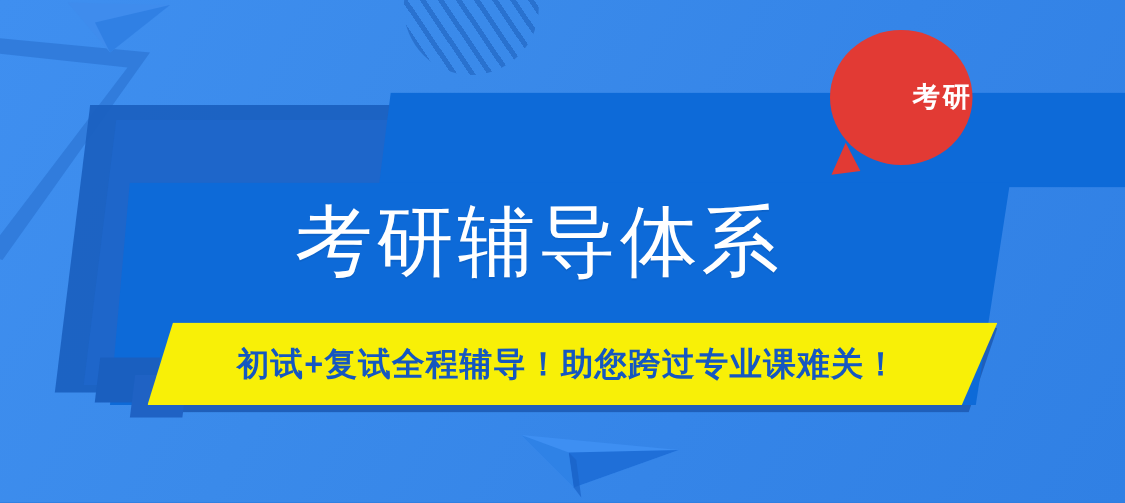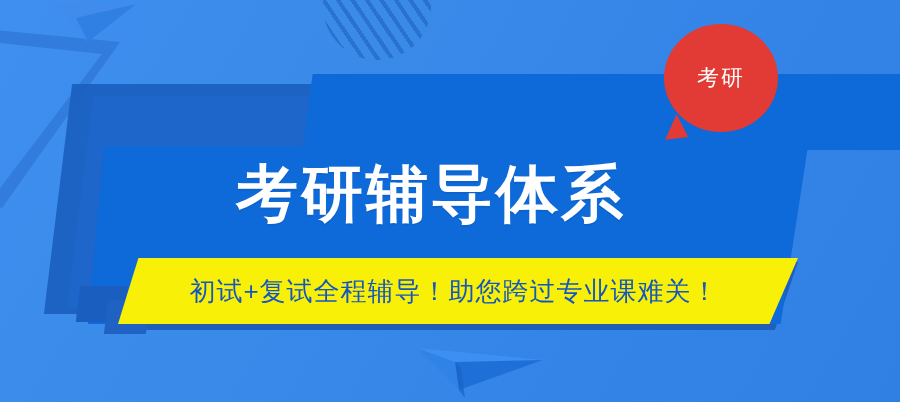--- a/index.html
+++ b/index.html
@@ -111,42 +111,42 @@
     transform: skewX(-7deg);
   }
 
   
   .headline {
     position: absolute;
     left: 236px; top: 155px;
     width: 460px; height: 78px;
     color: #ffffff;
     font-size: 62px;
-    font-weight: 700;
+    font-weight: 400;
     letter-spacing: 3px;
     line-height: 78px;
     white-space: nowrap;
     text-shadow: 0 2px 0 rgba(0,0,0,0.06);
   }
 
   
   .yellow-band {
     position: absolute;
     left: 118px; top: 258px;
     width: 680px; height: 66px;
     background: #f8f007;
     clip-path: polygon(3.0% 0%, 100% 0%, 95.8% 100%, 0% 100%);
     display: flex;
     align-items: center;
     justify-content: center;
   }
   .yellow-band .sub-text {
     color: #1557c0;
     font-size: 26px;
-    font-weight: 400;
+    font-weight: 700;
     letter-spacing: 1px;
     white-space: nowrap;
     transform: translateX(-4px);
   }
 
   
   .bubble {
     position: absolute;
     left: 664px; top: 24px;
     width: 114px; height: 108px;
@@ -164,25 +164,25 @@
     border-left: 20px solid #e23a34;
     border-top: 16px solid transparent;
     border-bottom: 12px solid transparent;
     transform: rotate(24deg);
   }
   .bubble .lines {
     position: absolute;
     inset: 0;
     display: flex;
     flex-direction: column;
-    align-items: center;
+    align-items: flex-end;
     justify-content: center;
     gap: 0;
     color: #ffffff;
-    font-weight: 400;
+    font-weight: 700;
   }
   .bubble .l1 { font-size: 22px; letter-spacing: 2px; }
   .bubble .l2 { font-size: 19px; letter-spacing: 1px; }
 </style>
 </head>
 <body>
 
 <div id="banner">
 
   <div class="bg-layer">

